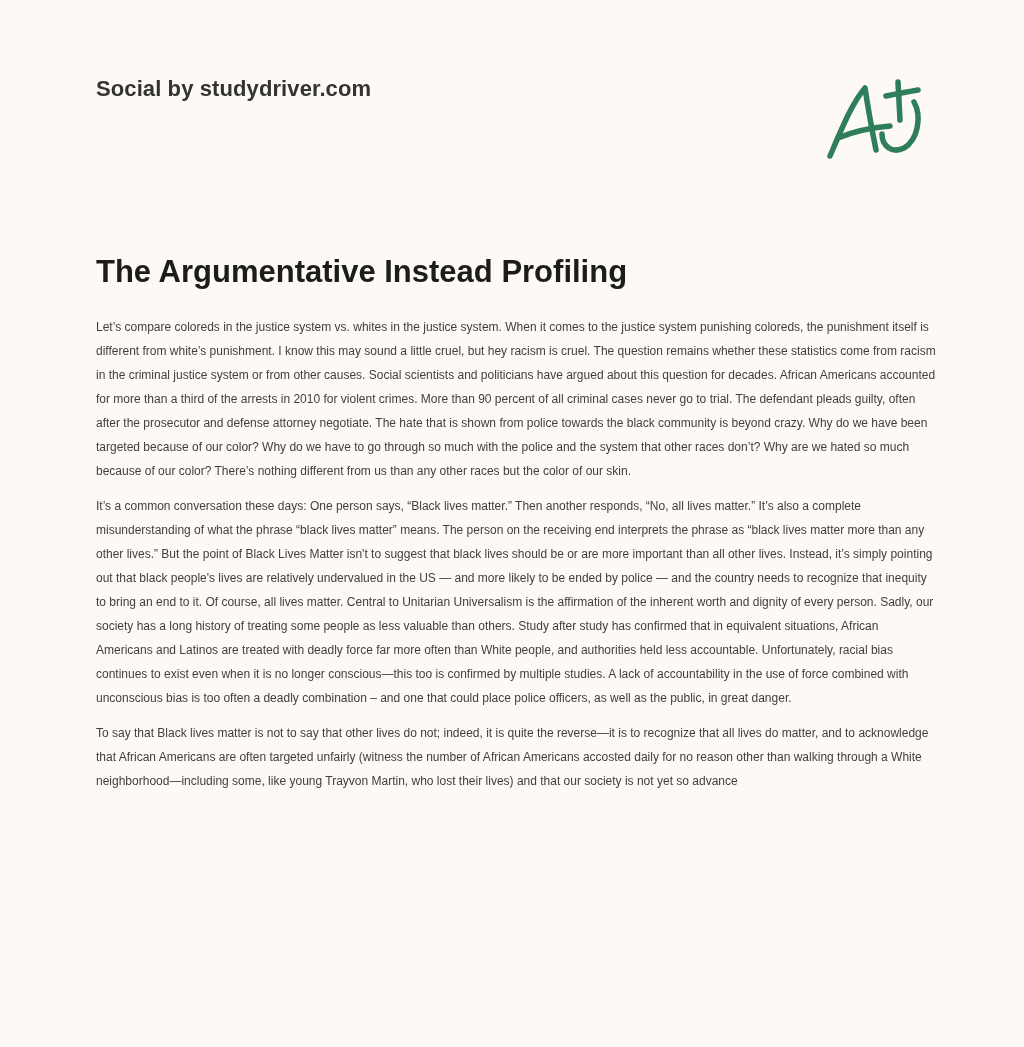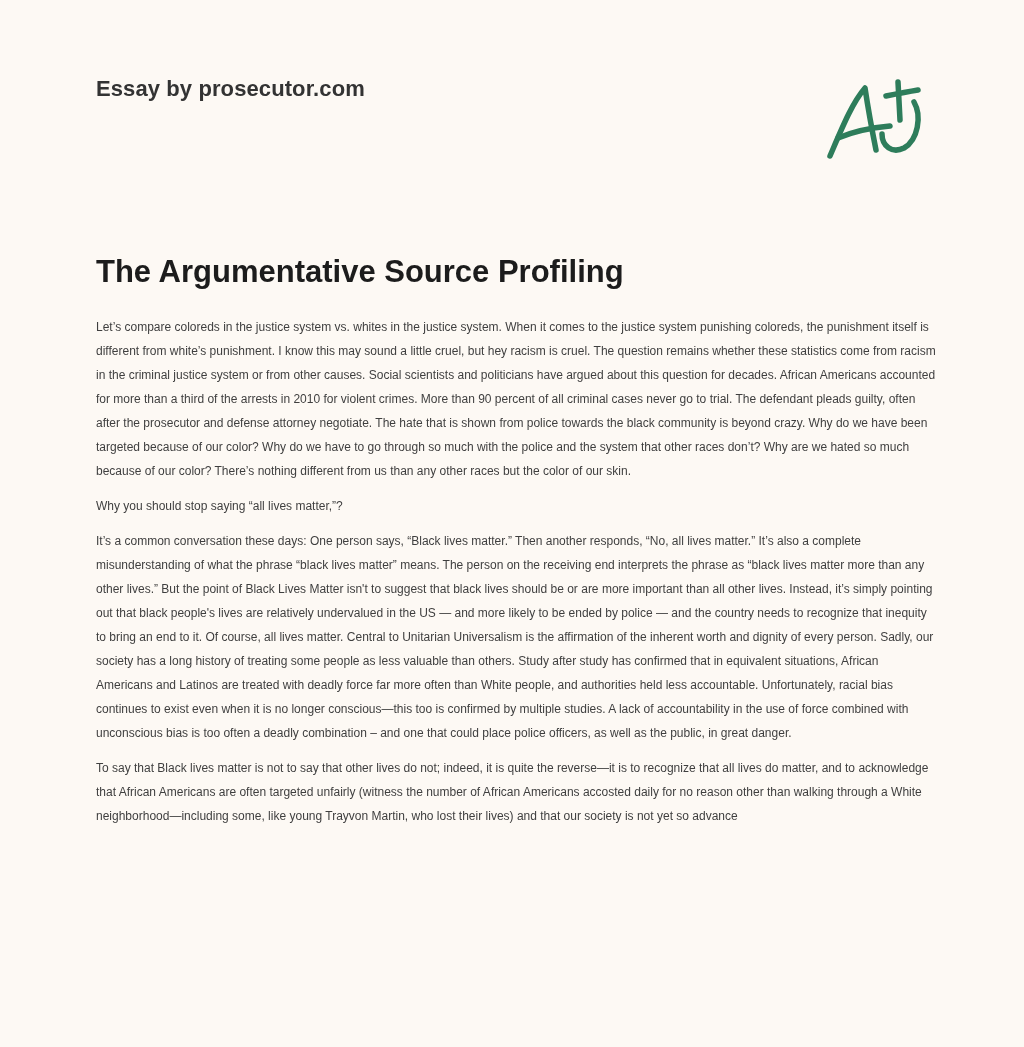--- a/index.html
+++ b/index.html
@@ -28,33 +28,32 @@
   .content {
     position: absolute; left: 96px; top: 315px; width: 840px;
     font-size: 12px; line-height: 24px; color: #3f3f3f;
   }
   .content p { margin: 0 0 11px 0; }
 </style>
 </head>
 <body>
 
 <div class="page">
-  <h2 class="header-title">Essay by prosecutor.com</h2>
+  <h2 class="header-title">Social by studydriver.com</h2>
 
   <svg class="logo" viewBox="0 0 110 100">
     <g fill="none" stroke="#2e7d5b" stroke-width="5.5" stroke-linecap="round" stroke-linejoin="round">
       <path d="M10 88 C 22 60, 32 35, 45 20 C 48 40, 52 62, 56 82"></path>
       <path d="M18 70 C 32 64, 48 60, 70 58"></path>
       <path d="M78 14 L 80 52"></path>
       <path d="M66 28 C 76 26, 86 24, 98 22"></path>
       <path d="M94 34 C 102 48, 98 72, 84 80 C 72 86, 62 78, 62 66"></path>
     </g>
   </svg>
 
-  <h1 class="essay-title">The Argumentative Source Profiling</h1>
+  <h1 class="essay-title">The Argumentative Instead Profiling</h1>
 
   <div class="content">
     <p>Let’s compare coloreds in the justice system vs. whites in the justice system. When it comes to the justice system punishing coloreds, the punishment itself is different from white’s punishment. I know this may sound a little cruel, but hey racism is cruel. The question remains whether these statistics come from racism in the criminal justice system or from other causes. Social scientists and politicians have argued about this question for decades. African Americans accounted for more than a third of the arrests in 2010 for violent crimes. More than 90 percent of all criminal cases never go to trial. The defendant pleads guilty, often after the prosecutor and defense attorney negotiate. The hate that is shown from police towards the black community is beyond crazy. Why do we have been targeted because of our color? Why do we have to go through so much with the police and the system that other races don’t? Why are we hated so much because of our color? There’s nothing different from us than any other races but the color of our skin.</p>
-    <p>Why you should stop saying “all lives matter,”?</p>
     <p>It’s a common conversation these days: One person says, “Black lives matter.” Then another responds, “No, all lives matter.” It’s also a complete misunderstanding of what the phrase “black lives matter” means. The person on the receiving end interprets the phrase as “black lives matter more than any other lives.” But the point of Black Lives Matter isn't to suggest that black lives should be or are more important than all other lives. Instead, it’s simply pointing out that black people's lives are relatively undervalued in the US — and more likely to be ended by police — and the country needs to recognize that inequity to bring an end to it. Of course, all lives matter. Central to Unitarian Universalism is the affirmation of the inherent worth and dignity of every person. Sadly, our society has a long history of treating some people as less valuable than others. Study after study has confirmed that in equivalent situations, African Americans and Latinos are treated with deadly force far more often than White people, and authorities held less accountable. Unfortunately, racial bias continues to exist even when it is no longer conscious—this too is confirmed by multiple studies. A lack of accountability in the use of force combined with unconscious bias is too often a deadly combination – and one that could place police officers, as well as the public, in great danger.</p>
     <p>To say that Black lives matter is not to say that other lives do not; indeed, it is quite the reverse—it is to recognize that all lives do matter, and to acknowledge that African Americans are often targeted unfairly (witness the number of African Americans accosted daily for no reason other than walking through a White neighborhood—including some, like young Trayvon Martin, who lost their lives) and that our society is not yet so advance</p>
   </div>
 </div>
 
 </body></html>

